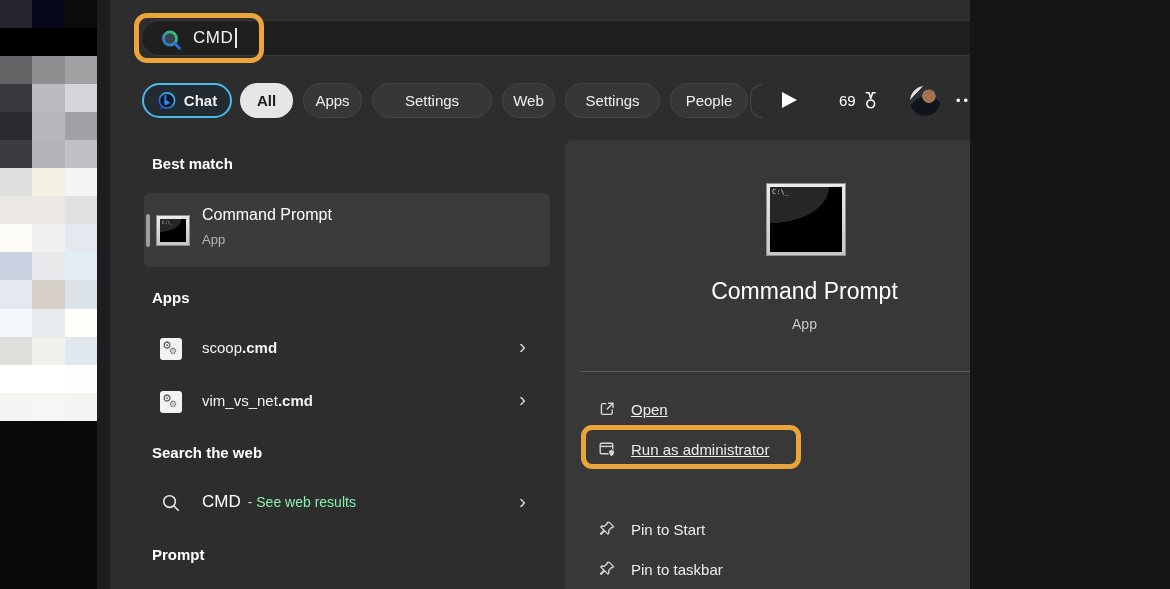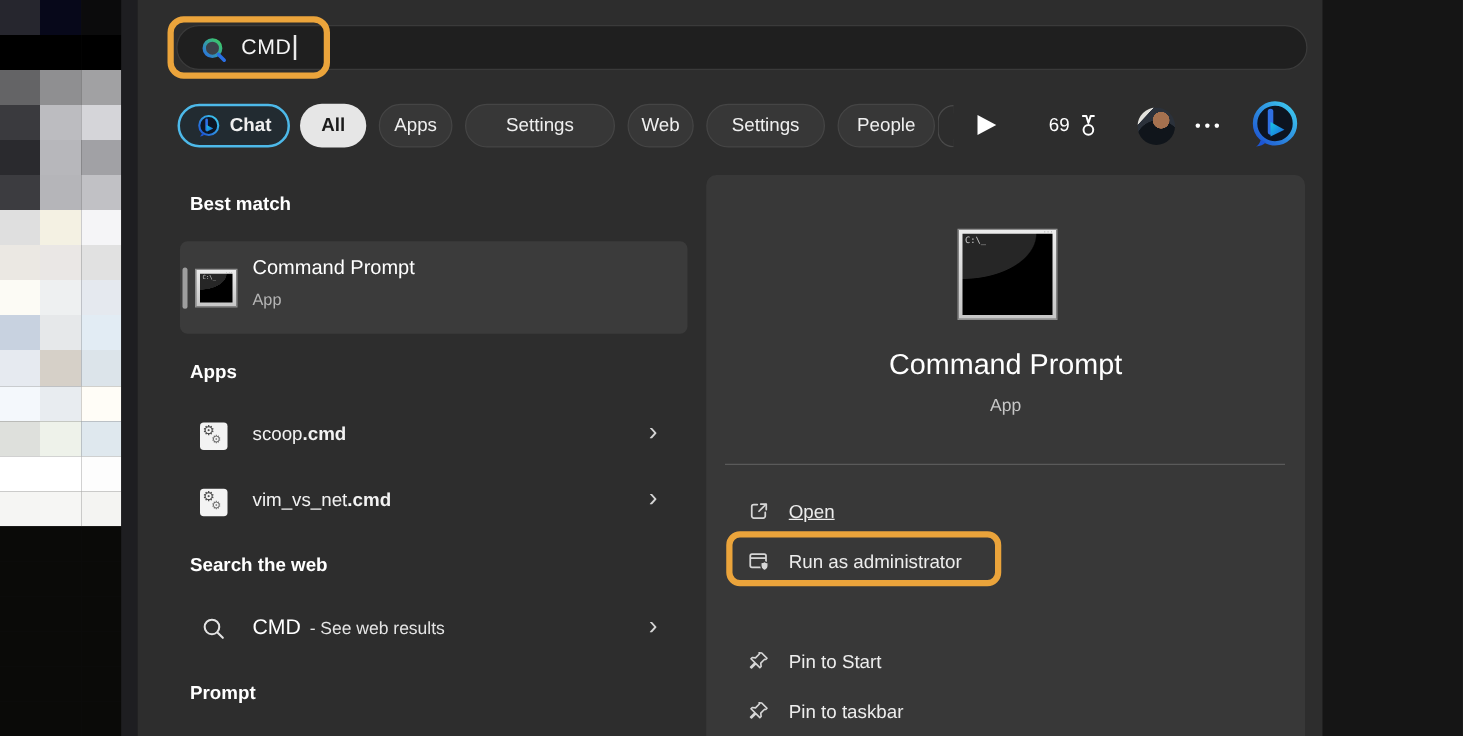--- a/index.html
+++ b/index.html
@@ -1,17 +1,17 @@
 <!DOCTYPE html>
 <html style="--annotation: #EBA43B; --chatborder: #4DB9E9;"><head>
 <meta charset="utf-8">
 <style>
   html,body{margin:0;padding:0;background:#151515;}
   *{box-sizing:border-box;font-family:"Liberation Sans","DejaVu Sans",sans-serif;}
-  #stage{position:relative;width:1058px;height:589px;overflow:hidden;background:#151515;}
+  #stage{position:relative;width:970px;height:589px;overflow:hidden;background:#151515;}
 
   
   .mosaic{position:absolute;top:0;height:589px;display:grid;grid-template-columns:repeat(3,1fr);grid-auto-rows:28.05px;}
   #mosaicL{left:0;width:97px;}
   #mosaicR{left:1076px;width:94px;}
   .gapcol{position:absolute;left:97px;top:0;width:13px;height:589px;background:#1e1e21;}
 
   
   .panel{position:absolute;left:110px;top:0;width:966px;height:589px;background:#2d2d2d;}
 
@@ -59,21 +59,21 @@
 
   .lrow{position:absolute;left:144px;width:406px;height:40px;}
   .lrow .ic{position:absolute;left:16px;top:9px;}
   .lrow .name{position:absolute;left:58px;top:10px;font-size:15px;color:#f2f2f2;}
   .lrow .name b{font-weight:700;}
   .chev{position:absolute;right:24px;top:5px;font-size:21px;color:#d5d5d5;}
   .batchicon{width:22px;height:22px;background:#f3f3f3;border-radius:3px;position:relative;}
   .batchicon .g1{position:absolute;left:2px;top:2px;font-size:11px;color:#4f4f4f;line-height:1;}
   .batchicon .g2{position:absolute;left:9px;top:9px;font-size:9px;color:#6a6a6a;line-height:1;}
   .webrow .wq{position:absolute;left:58px;top:8px;font-size:17px;color:#fff;}
-  .webrow .ws{font-size:14px;color:#e5e5e5;font-weight:400;margin-left:7px;}
+  .webrow .ws{font-size:14px;color:#86efac;font-weight:400;margin-left:7px;}
 
   
   .card{position:absolute;left:565px;top:140px;width:479px;height:449px;background:#383838;border-radius:8px 8px 0 0;}
   .pv-title{position:absolute;left:0;top:138px;width:100%;text-align:center;font-size:23px;color:#fff;}
   .pv-sub{position:absolute;left:0;top:176px;width:100%;text-align:center;font-size:14px;color:#c6c6c6;}
   .divider{position:absolute;left:15px;top:231px;width:448px;height:1px;background:#5a5a5a;}
   .act{position:absolute;left:32px;width:420px;height:38px;display:flex;align-items:center;gap:14px;color:#ededed;font-size:15px;}
   .act svg{flex:0 0 auto;}
 </style>
 </head>
@@ -353,21 +353,21 @@
 
     <div class="act" style="top:250px;text-decoration:underline;">
       <svg width="20" height="20" viewBox="0 0 20 20">
         <path d="M8.8 4.6H6A1.6 1.6 0 0 0 4.4 6.2v7.6A1.6 1.6 0 0 0 6 15.4h7.6a1.6 1.6 0 0 0 1.6-1.6v-2.9" fill="none" stroke="#d6d6d6" stroke-width="1.4" stroke-linecap="round"></path>
         <path d="M11.6 4.2h4.4v4.4" fill="none" stroke="#d6d6d6" stroke-width="1.4" stroke-linecap="round" stroke-linejoin="round"></path>
         <path d="M15.6 4.6 L10.2 10" stroke="#d6d6d6" stroke-width="1.4" stroke-linecap="round"></path>
       </svg>
       <span>Open</span>
     </div>
 
-    <div class="act" style="top:290px;">
+    <div class="act" style="top:290px;text-decoration:underline;">
       <svg width="20" height="20" viewBox="0 0 20 20">
         <rect x="3.2" y="4.2" width="12.6" height="10.6" rx="1.4" fill="none" stroke="#d6d6d6" stroke-width="1.4"></rect>
         <line x1="3.2" y1="7.4" x2="15.8" y2="7.4" stroke="#d6d6d6" stroke-width="1.4"></line>
         <path d="M14.6 10.2c.9.8 2 1 2.9 1v2.4c0 2-1.5 3.3-2.9 3.8-1.4-.5-2.9-1.8-2.9-3.8v-2.4c.9 0 2-.2 2.9-1z" fill="#d6d6d6" stroke="#383838" stroke-width="1"></path>
       </svg>
       <span>Run as administrator</span>
     </div>
 
 
     <div class="act" style="top:410px;">

